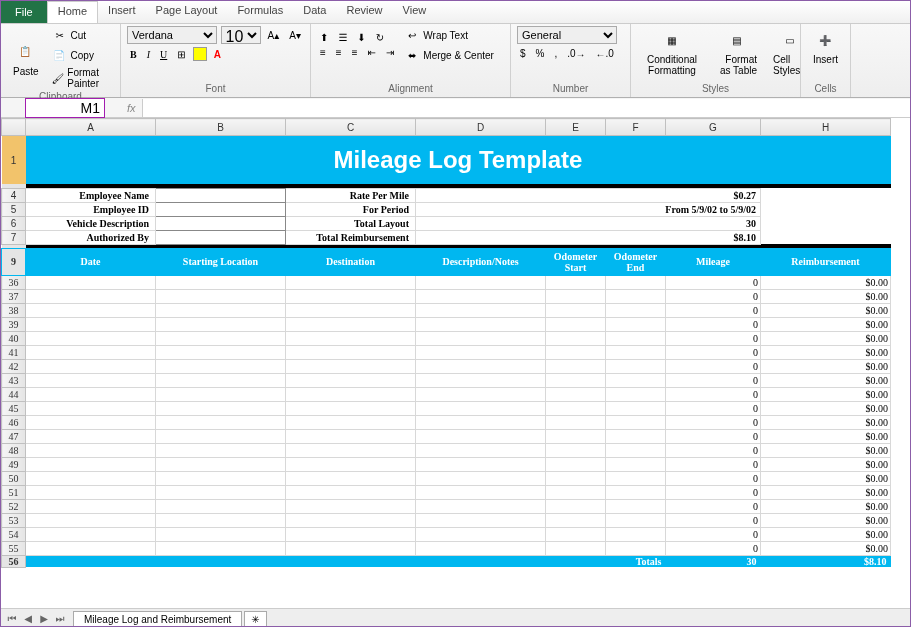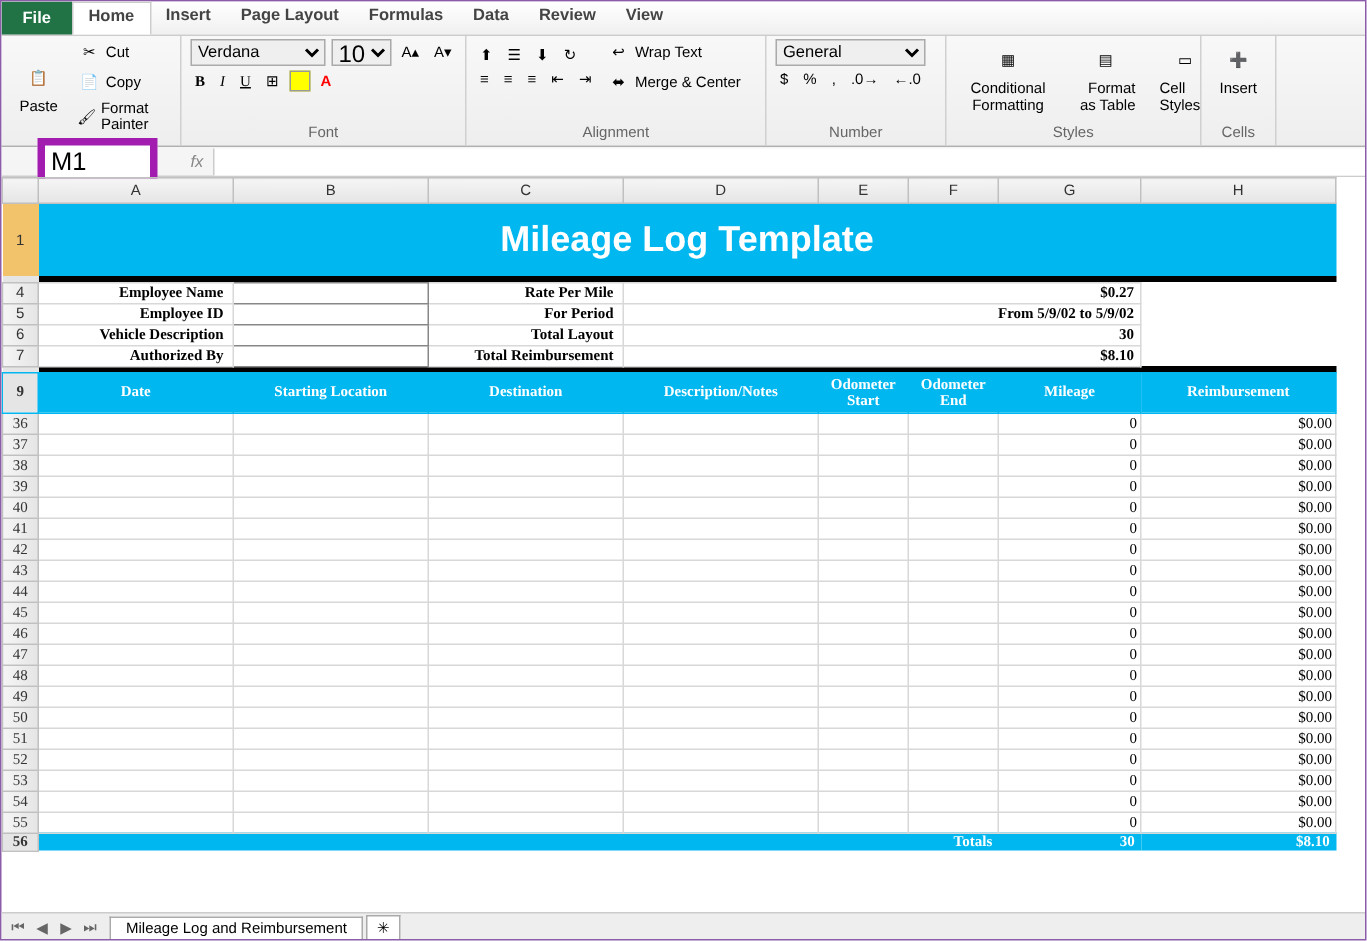--- a/index.html
+++ b/index.html
@@ -1,33 +1,33 @@
 <!DOCTYPE html>
 <html><head>
 <meta charset="utf-8">
 <style>
 * { box-sizing: border-box; margin: 0; padding: 0; }
 body { font-family: 'Segoe UI', Tahoma, sans-serif; font-size: 11px; background: #fff; overflow: hidden; width: 911px; height: 627px; border: 1px solid #8b5da8; }
-.ribbon-tabs { display: flex; background: linear-gradient(#fff, #f0f0f0); border-bottom: 1px solid #ccc; height: 23px; font-weight: bold; }
+.ribbon-tabs { display: flex; background: linear-gradient(#fff, #f0f0f0); border-bottom: 1px solid #ccc; height: 23px; }
 .file-tab { background: #217346; color: #fff; padding: 3px 14px; font-size: 11px; display: flex; align-items: center; }
 .tab { padding: 3px 10px; font-size: 11px; cursor: pointer; color: #444; }
 .tab.active { background: #fff; border: 1px solid #ccc; border-bottom: none; }
 .ribbon { display: flex; background: linear-gradient(#f8f8f8, #eee); border-bottom: 1px solid #b0b0b0; height: 74px; }
 .ribbon-group { border-right: 1px solid #d0d0d0; padding: 2px 6px; display: flex; flex-direction: column; justify-content: space-between; }
 .ribbon-group-label { text-align: center; font-size: 10px; color: #666; padding: 1px 0; }
 .ribbon-row { display: flex; align-items: center; gap: 4px; }
 .ribbon-col { display: flex; flex-direction: column; gap: 2px; }
 .btn-sm { padding: 1px 3px; font-size: 10px; cursor: pointer; display: flex; align-items: center; gap: 3px; }
 .btn-big { display: flex; flex-direction: column; align-items: center; padding: 2px 6px; font-size: 10px; cursor: pointer; gap: 2px; }
 .icon-box { width: 16px; height: 16px; display: inline-flex; align-items: center; justify-content: center; }
 .icon-big { width: 24px; height: 24px; display: inline-flex; align-items: center; justify-content: center; }
 select.fontname { width: 90px; font-size: 11px; height: 18px; border: 1px solid #aaa; }
 select.fontsize { width: 40px; font-size: 16px; height: 18px; border: 1px solid #aaa; }
 .namebox-row { display: flex; align-items: center; border-bottom: 1px solid #ccc; height: 20px; background: #f5f5f5; }
-.namebox { width: 80px; border: 5px solid #a21caf; background: #fff; padding: 1px 4px; margin: 0 16px 0 24px; font-size: 17px; text-align: left; }
+.namebox { width: 80px; border: 1px solid #a21caf; background: #fff; padding: 1px 4px; margin: 0 16px 0 24px; font-size: 14px; text-align: right; }
 .fx-label { font-style: italic; padding: 0 6px; color: #888; }
 .formula-bar { flex: 1; border-left: 1px solid #ccc; height: 18px; background: #fff; }
 .sheet-area { position: relative; height: 490px; overflow: hidden; }
 .grid { border-collapse: collapse; table-layout: fixed; }
 .col-header th { background: linear-gradient(#f5f5f5,#e5e5e5); border: 1px solid #c0c0c0; font-weight: normal; font-size: 10px; height: 17px; color: #333; }
 .row-header { background: linear-gradient(to right,#f5f5f5,#e5e5e5); border: 1px solid #c0c0c0; text-align: center; font-size: 10px; width: 24px; color: #333; }
 .row-header.sel { background: #f2c36b; }
 .cell { border: 1px solid #d8d8d8; height: 14px; font-size: 10px; padding: 0 2px; overflow: hidden; white-space: nowrap; }
 .title-row td { background: #00b7f0; border: none; }
 .title-text { font-family: Verdana, sans-serif; font-size: 24px; font-weight: bold; color: #fff; text-align: center; padding: 10px 0; }

